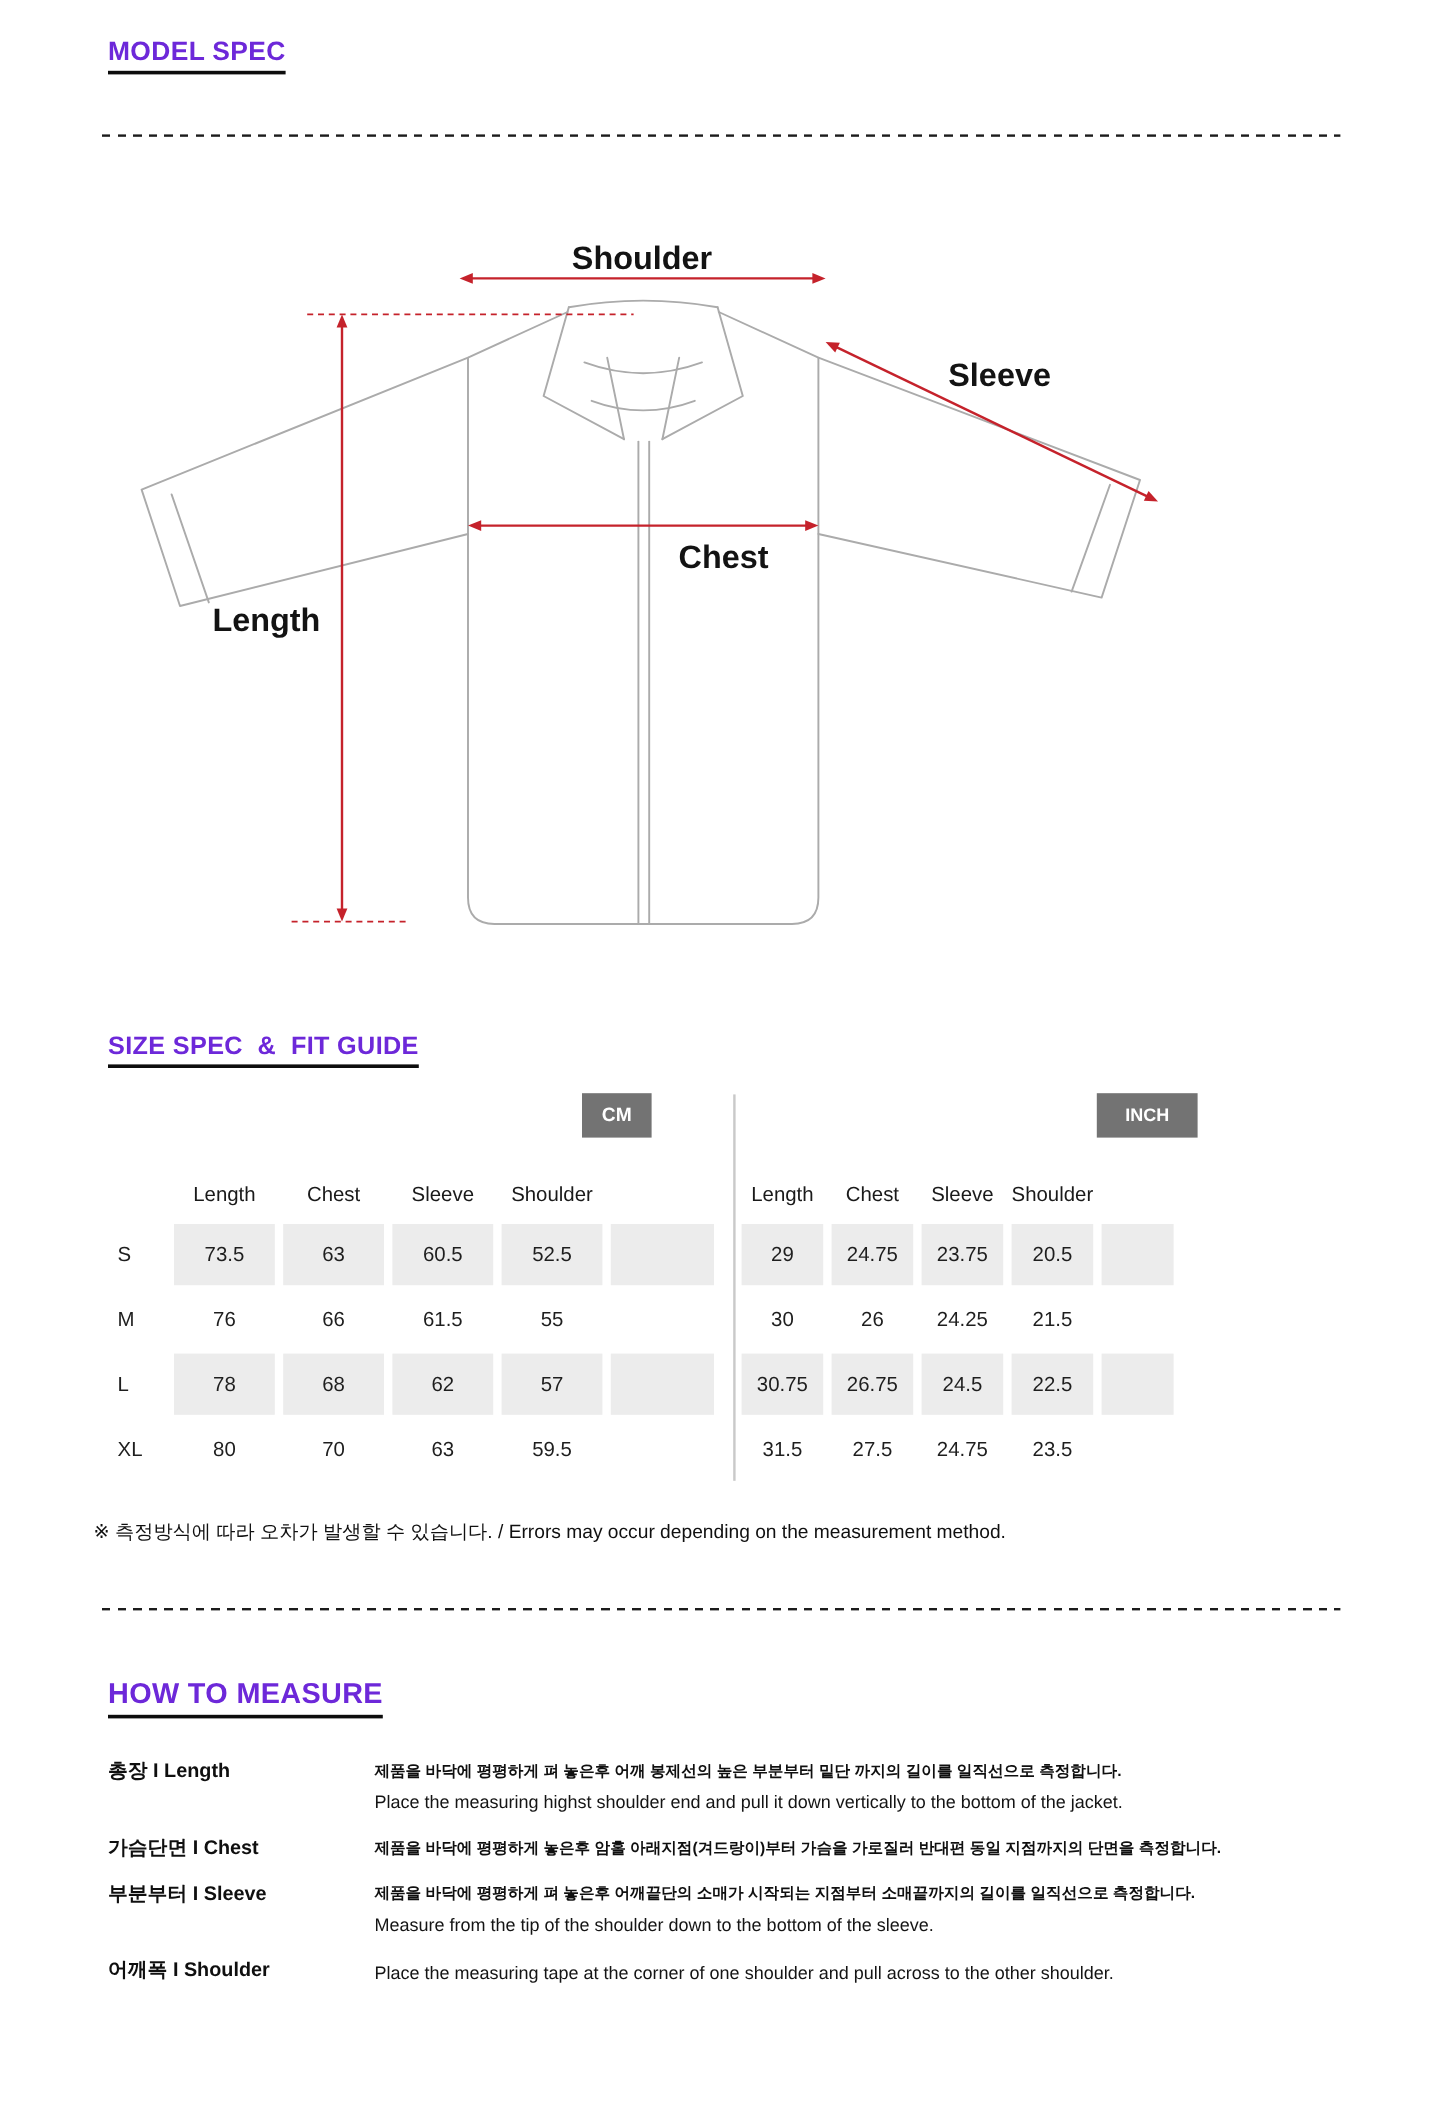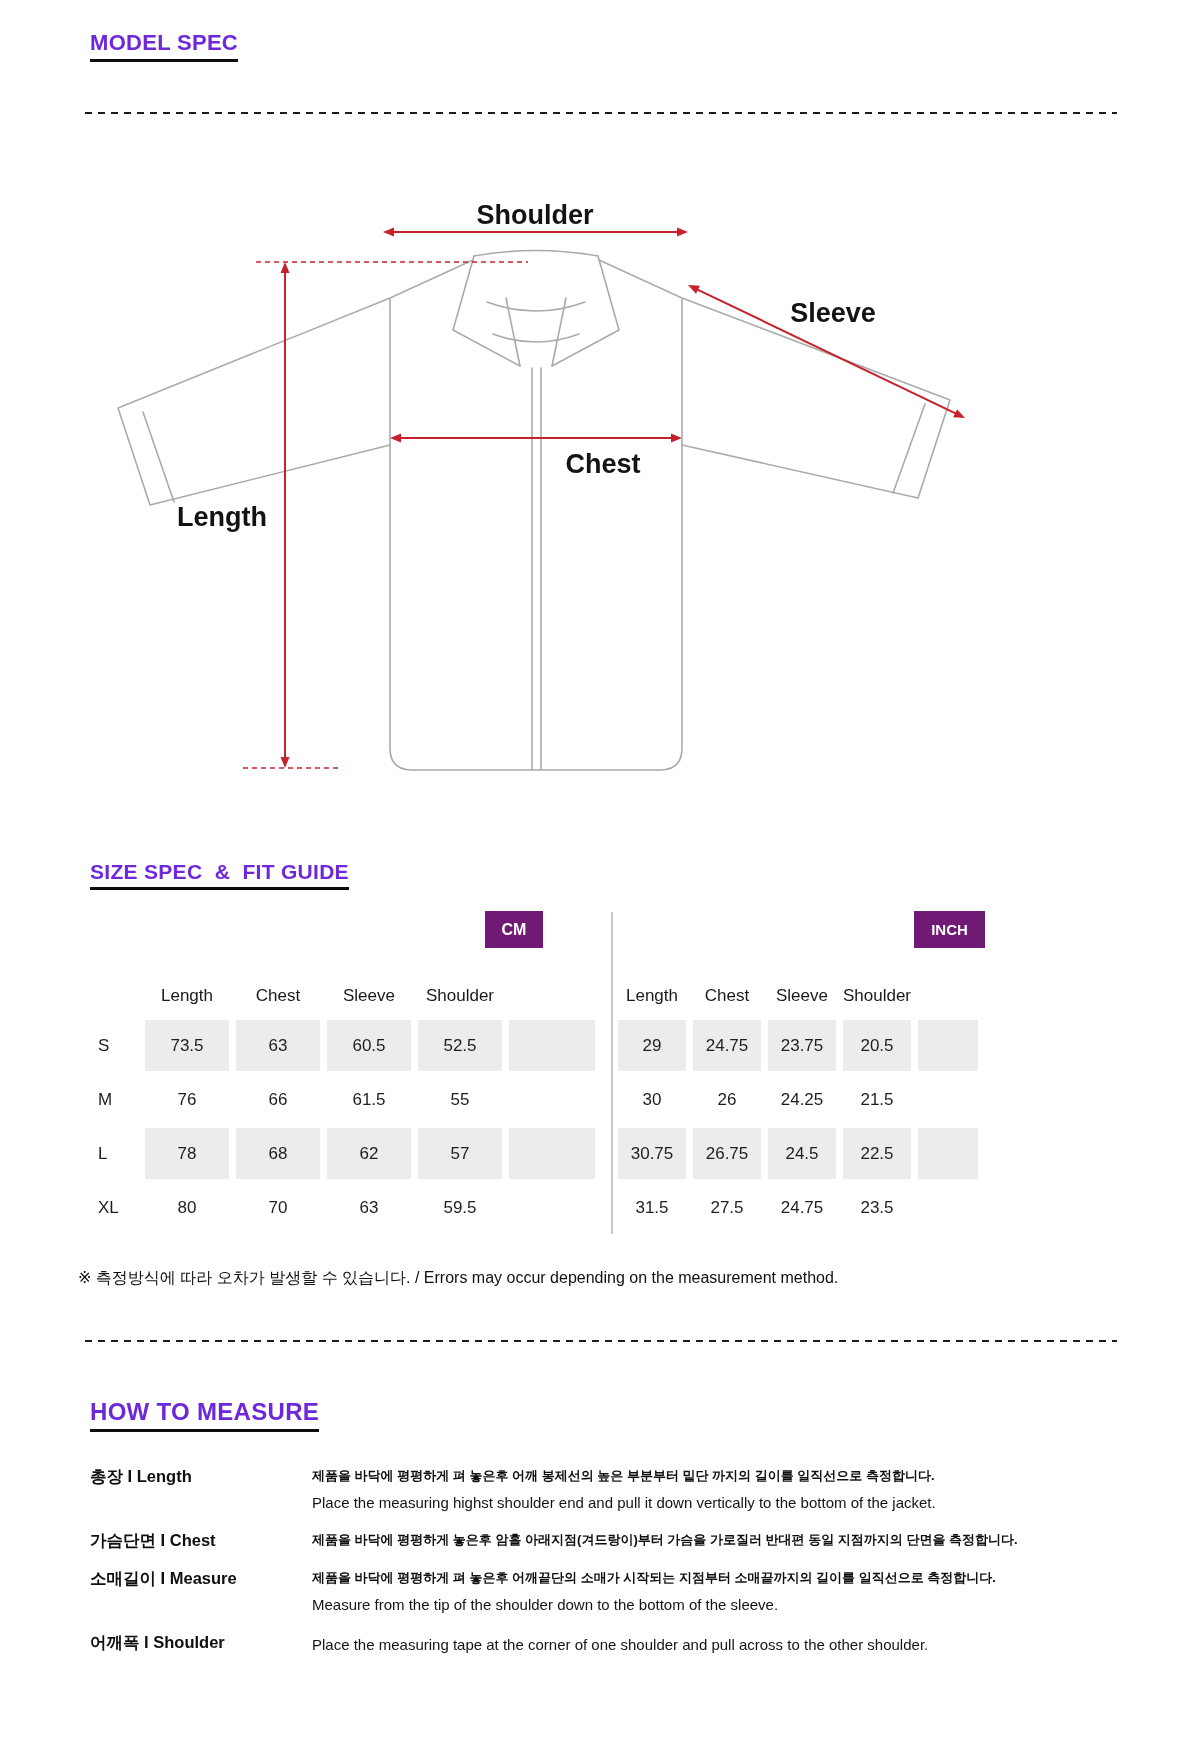--- a/index.html
+++ b/index.html
@@ -15,24 +15,24 @@
   #howto-heading{position:absolute;left:90px;top:1398px;font-size:24px;}
 
   .dashline{position:absolute;left:85px;width:1032px;height:2px;
             background:repeating-linear-gradient(90deg,#1c1c1c 0 7px,transparent 7px 13px);}
   #dash1{top:112px;} #dash2{top:1340px;}
 
   
   #diagram{position:absolute;left:0;top:150px;}
 
   
-  .badge{position:absolute;top:911px;height:37px;background:#701a75;color:#fff;
+  .badge{position:absolute;top:911px;height:37px;background:#737373;color:#fff;
          display:flex;align-items:center;justify-content:center;font-weight:700;}
   #badge-cm{left:485px;width:58px;font-size:16px;}
-  #badge-inch{left:914px;width:71px;font-size:15px;}
+  #badge-inch{left:914px;width:84px;font-size:15px;}
   #table-divider{position:absolute;left:611px;top:912px;width:2px;height:322px;background:#c9c9c9;}
 
   
   .sizetable{position:absolute;top:975px;display:grid;gap:3px 7px;
              grid-template-rows:42px 51px 51px 51px 51px;font-size:17px;}
   #cm-table{left:90px;grid-template-columns:48px 84px 84px 84px 84px 86px;}
   #inch-table{left:618px;grid-template-columns:68px 68px 68px 68px 60px;}
   .cell{display:flex;align-items:center;justify-content:center;color:#1e1e1e;}
   .colhead{font-size:17px;color:#1a1a1a;}
   .rowlabel{justify-content:flex-start;padding-left:8px;}
@@ -197,21 +197,21 @@
         <div class="hen">Place the measuring highst shoulder end and pull it down vertically to the bottom of the jacket.</div>
       </div>
     </div>
     <div class="hitem">
       <div class="hterm">가슴단면 I Chest</div>
       <div>
         <div class="hkr">제품을 바닥에 평평하게 놓은후 암홀 아래지점(겨드랑이)부터 가슴을 가로질러 반대편 동일 지점까지의 단면을 측정합니다.</div>
       </div>
     </div>
     <div class="hitem">
-      <div class="hterm">소매길이 I Measure</div>
+      <div class="hterm">부분부터 I Sleeve</div>
       <div>
         <div class="hkr">제품을 바닥에 평평하게 펴 놓은후 어깨끝단의 소매가 시작되는 지점부터 소매끝까지의 길이를 일직선으로 측정합니다.</div>
         <div class="hen">Measure from the tip of the shoulder down to the bottom of the sleeve.</div>
       </div>
     </div>
     <div class="hitem">
       <div class="hterm">어깨폭 I Shoulder</div>
       <div>
         <div class="hen">Place the measuring tape at the corner of one shoulder and pull across to the other shoulder.</div>
       </div>

